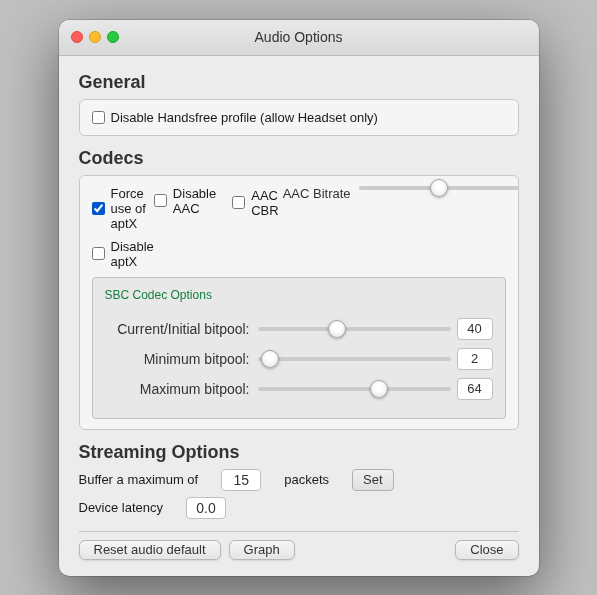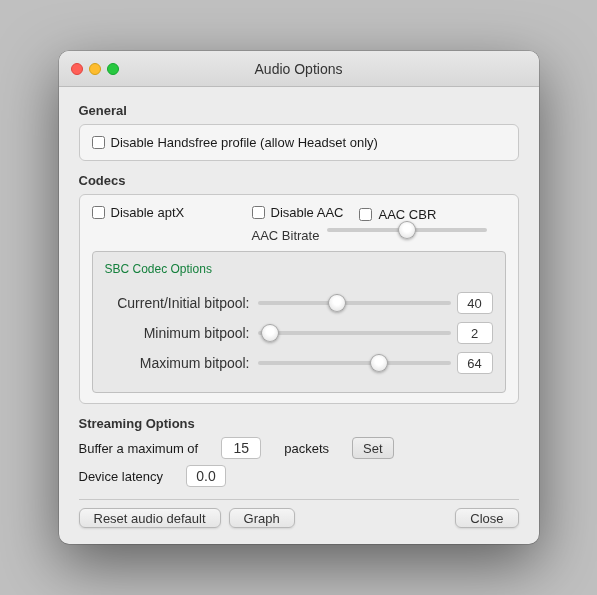--- a/index.html
+++ b/index.html
@@ -58,21 +58,21 @@
       font-size: 14px;
       font-weight: 400;
       color: #333;
     }
 
     .content {
       padding: 16px 20px 16px 20px;
     }
 
     .section-label {
-      font-size: 13px;
+      font-size: 18px;
       font-weight: 600;
       color: #333;
       margin-bottom: 6px;
     }
 
     .section-box {
       background: #f5f5f5;
       border: 1px solid #c8c8c8;
       border-radius: 6px;
       padding: 10px 12px;
@@ -112,21 +112,21 @@
     .codecs-left {
       display: flex;
       flex-direction: column;
       gap: 4px;
       width: 160px;
     }
 
     .codecs-right {
       flex: 1;
       display: flex;
-      flex-direction: column;
+      flex-direction: row;
       gap: 4px;
     }
 
     .codecs-right-top {
       display: flex;
       align-items: center;
       gap: 16px;
     }
 
     .aac-bitrate-row {
@@ -309,20 +309,24 @@
           <label for="disableHandsfree">Disable Handsfree profile (allow Headset only)</label>
         </div>
       </div>
     </div>
 
     <div class="codecs-section">
       <div class="section-label">Codecs</div>
       <div class="section-box">
         <div class="codecs-top-row">
           <div class="codecs-left">
+            <div class="checkbox-row">
+              <input type="checkbox" checked="" id="forceAptX" style="">
+              <label for="forceAptX">Force use of aptX</label>
+            </div>
             <div class="checkbox-row">
               <input type="checkbox" id="disableAptX" style="">
               <label for="disableAptX">Disable aptX</label>
             </div>
           </div>
           <div class="codecs-right">
             <div class="codecs-right-top">
               <div class="checkbox-row">
                 <input type="checkbox" id="disableAAC" style="">
                 <label for="disableAAC">Disable AAC</label>

